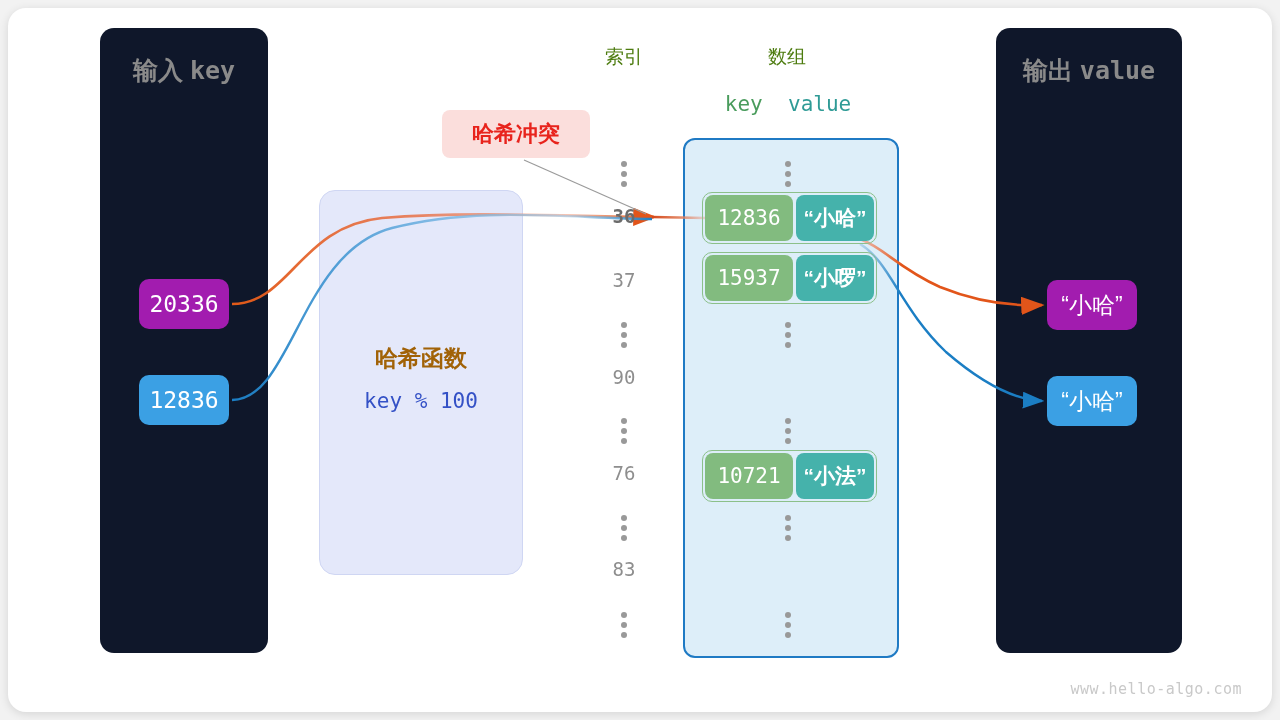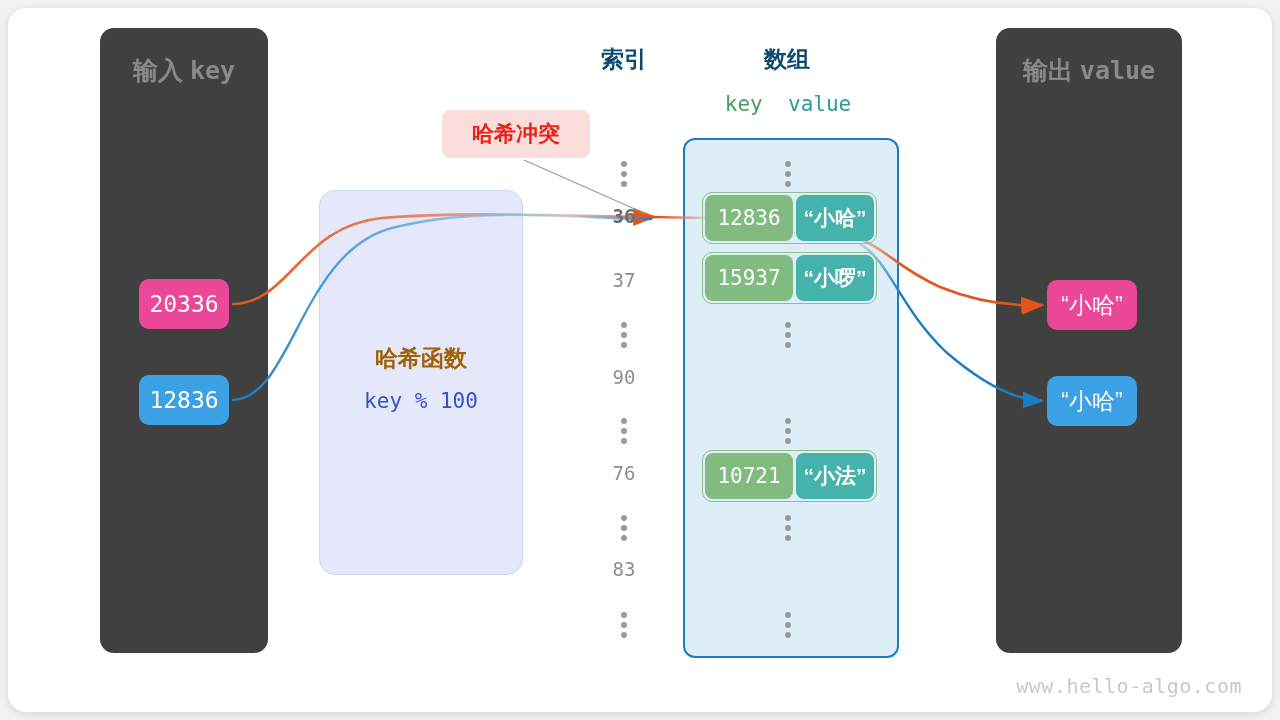--- a/index.html
+++ b/index.html
@@ -29,21 +29,21 @@
     position: absolute;
     left: 0; top: 0;
     width: 1280px;
     height: 720px;
   }
   svg.layer { pointer-events: none; }
 
   
   .panel {
     position: absolute;
-    background: #404040;
+    background: #0f172a;
     border-radius: 14px;
   }
   #panel-input  { left: 100px; top: 28px; width: 168px; height: 625px; }
   #panel-output { left: 996px; top: 28px; width: 186px; height: 625px; }
   .panel-title {
     position: absolute;
     top: 26px;
     width: 100%;
     text-align: center;
     font-size: 25px;
@@ -52,23 +52,23 @@
     white-space: pre;
   }
   .panel-title .mono {
     font-family: "DejaVu Sans Mono", "Liberation Mono", monospace;
     font-weight: bold;
   }
 
   
   .col-head {
     position: absolute;
-    font-size: 23px;
-    font-weight: bold;
-    color: #0c4a6e;
+    font-size: 19px;
+    font-weight: normal;
+    color: #4d7c0f;
     text-align: center;
   }
   #head-index { left: 572px; top: 44px; width: 104px; }
   #head-array { left: 735px; top: 44px; width: 104px; }
   #head-kv {
     position: absolute;
     left: 688px; top: 92px; width: 200px;
     text-align: center;
     font-family: "DejaVu Sans Mono", "Liberation Mono", monospace;
     font-size: 21px;
@@ -125,21 +125,21 @@
     height: 50px;
     border-radius: 10px;
     display: flex;
     align-items: center;
     justify-content: center;
     color: #ffffff;
     font-size: 23px;
     white-space: pre;
   }
   .pill.key { font-family: "DejaVu Sans Mono", "Liberation Mono", monospace; }
-  .pill.orange { background: #ec4899; }
+  .pill.orange { background: #a21caf; }
   .pill.blue   { background: #3ba0e4; }
 
   #in-0  { left: 139px; top: 279px; width: 90px; }
   #in-1  { left: 139px; top: 375px; width: 90px; }
   #out-0 { left: 1047px; top: 280px; width: 90px; }
   #out-1 { left: 1047px; top: 376px; width: 90px; }
 
   
   #array-box {
     position: absolute;
@@ -212,21 +212,21 @@
     background: #999999;
   }
   .dots.idxdots { left: 572px; }
   .dots.arrdots { left: 736px; }
 
   
   #watermark {
     position: absolute;
     right: 38px; bottom: 22px;
     font-family: "DejaVu Sans Mono", "Liberation Mono", monospace;
-    font-size: 20px;
+    font-size: 15px;
     color: #c9c9c9;
     letter-spacing: 0.5px;
   }
 </style>
 </head>
 <body>
 
 <div id="stage">
   <div class="card"></div>
 

